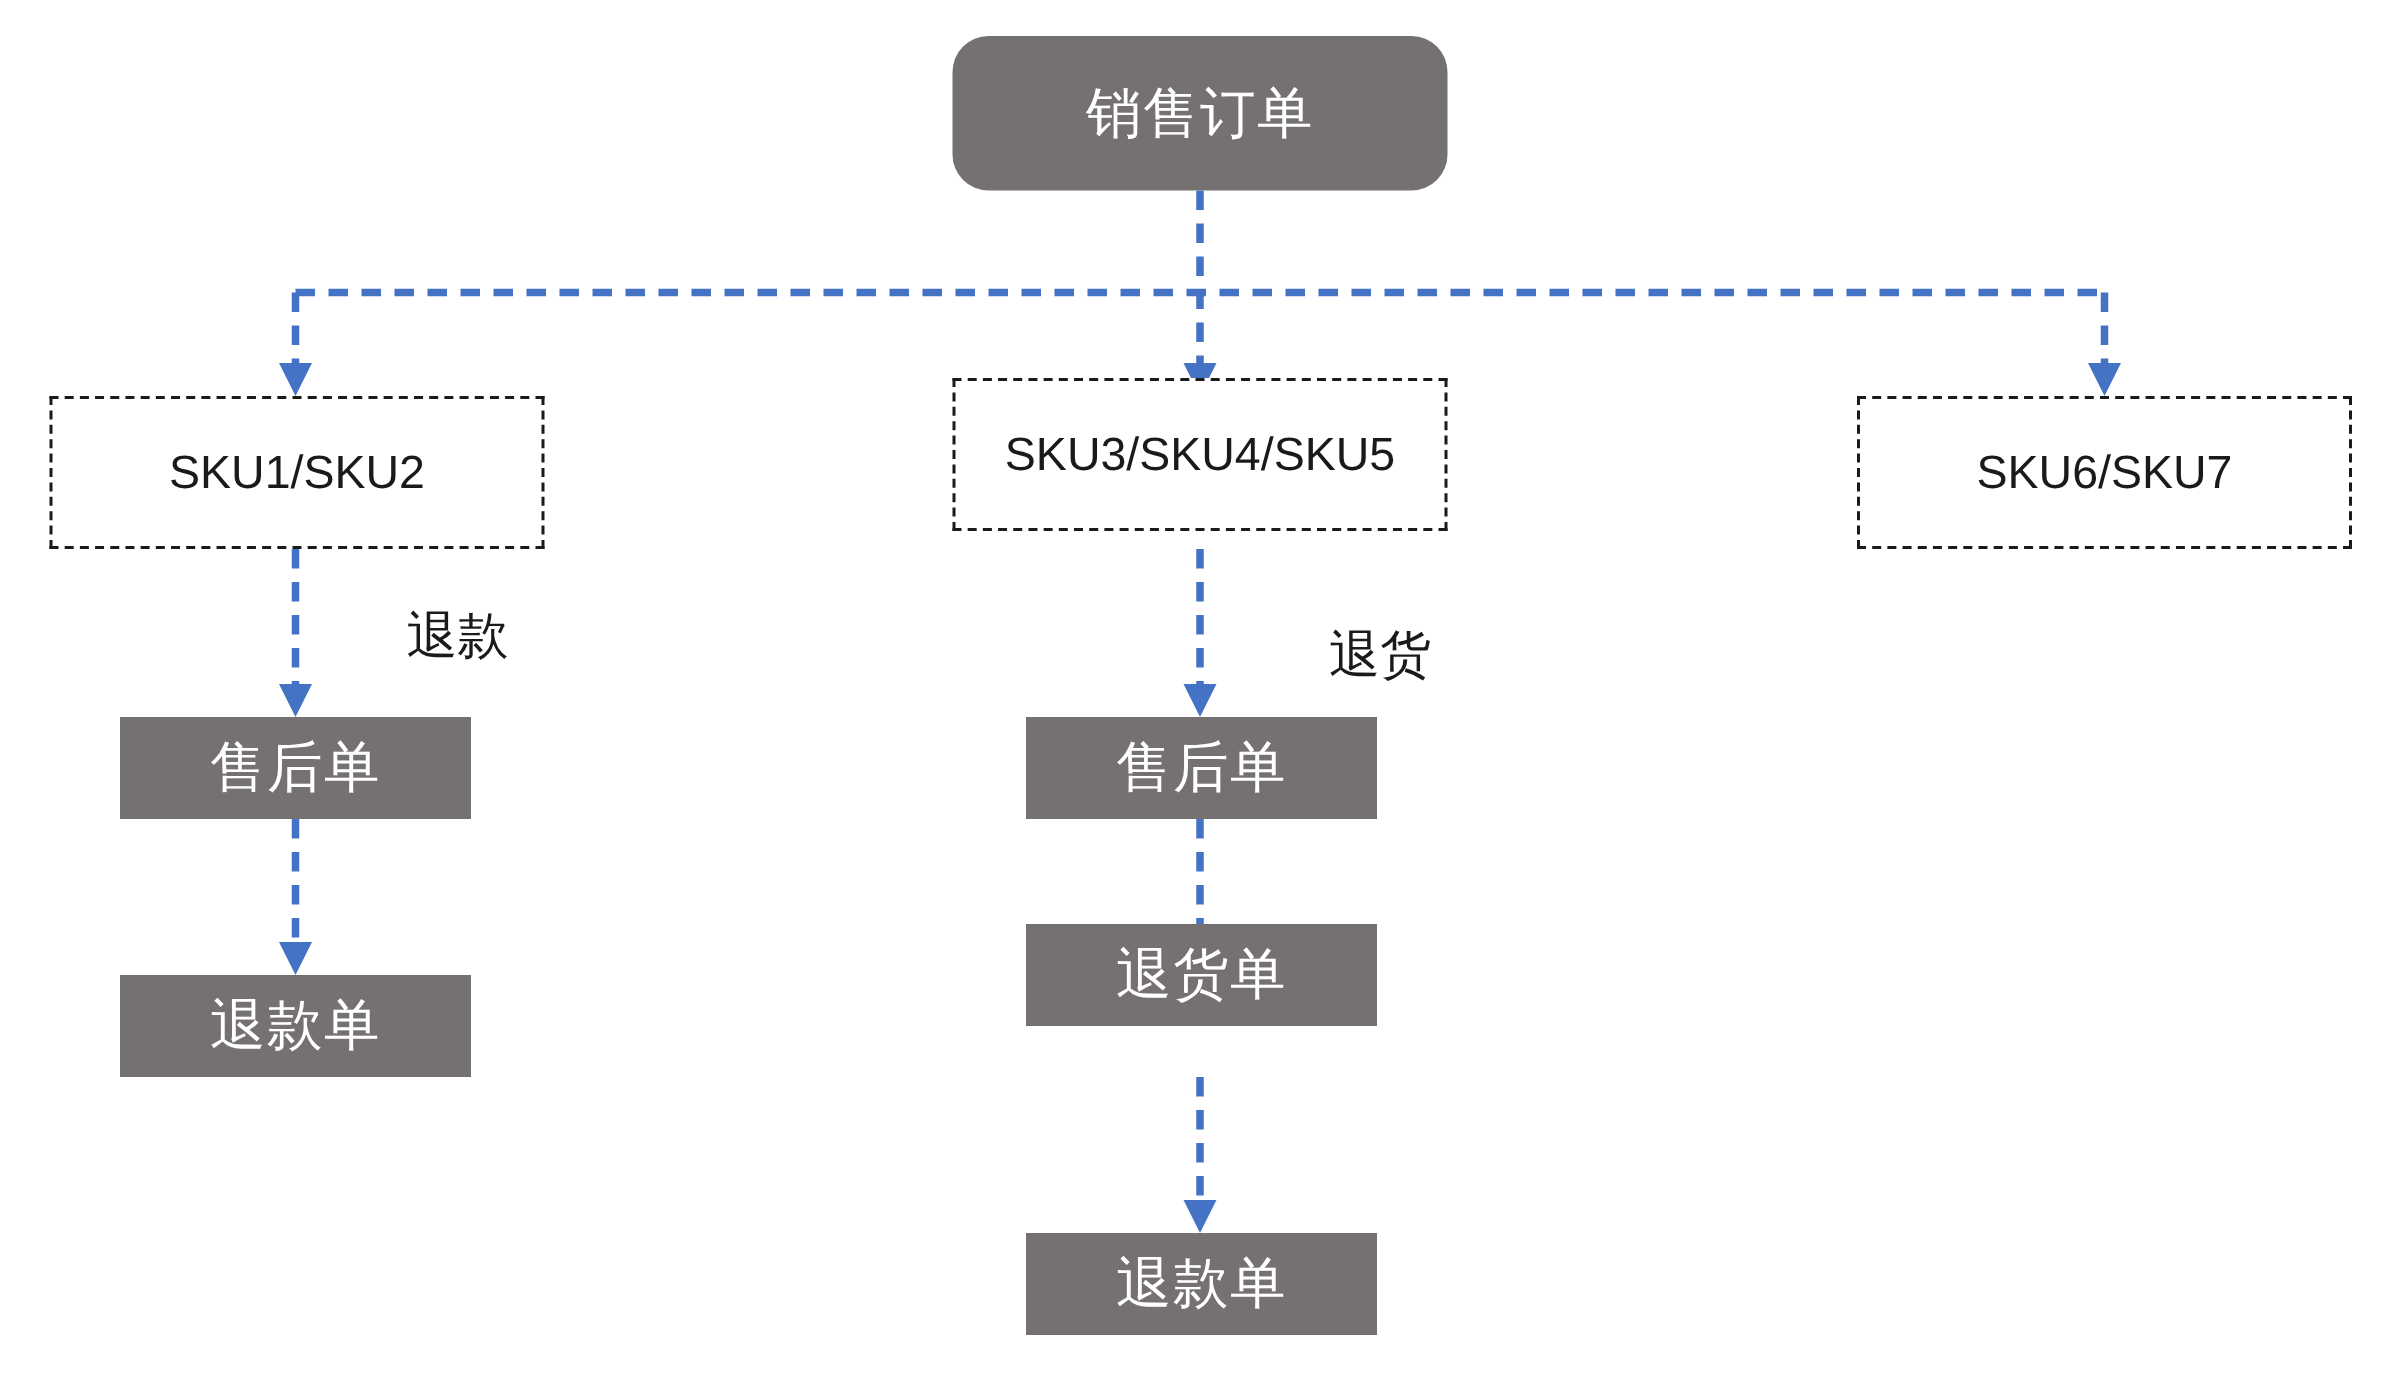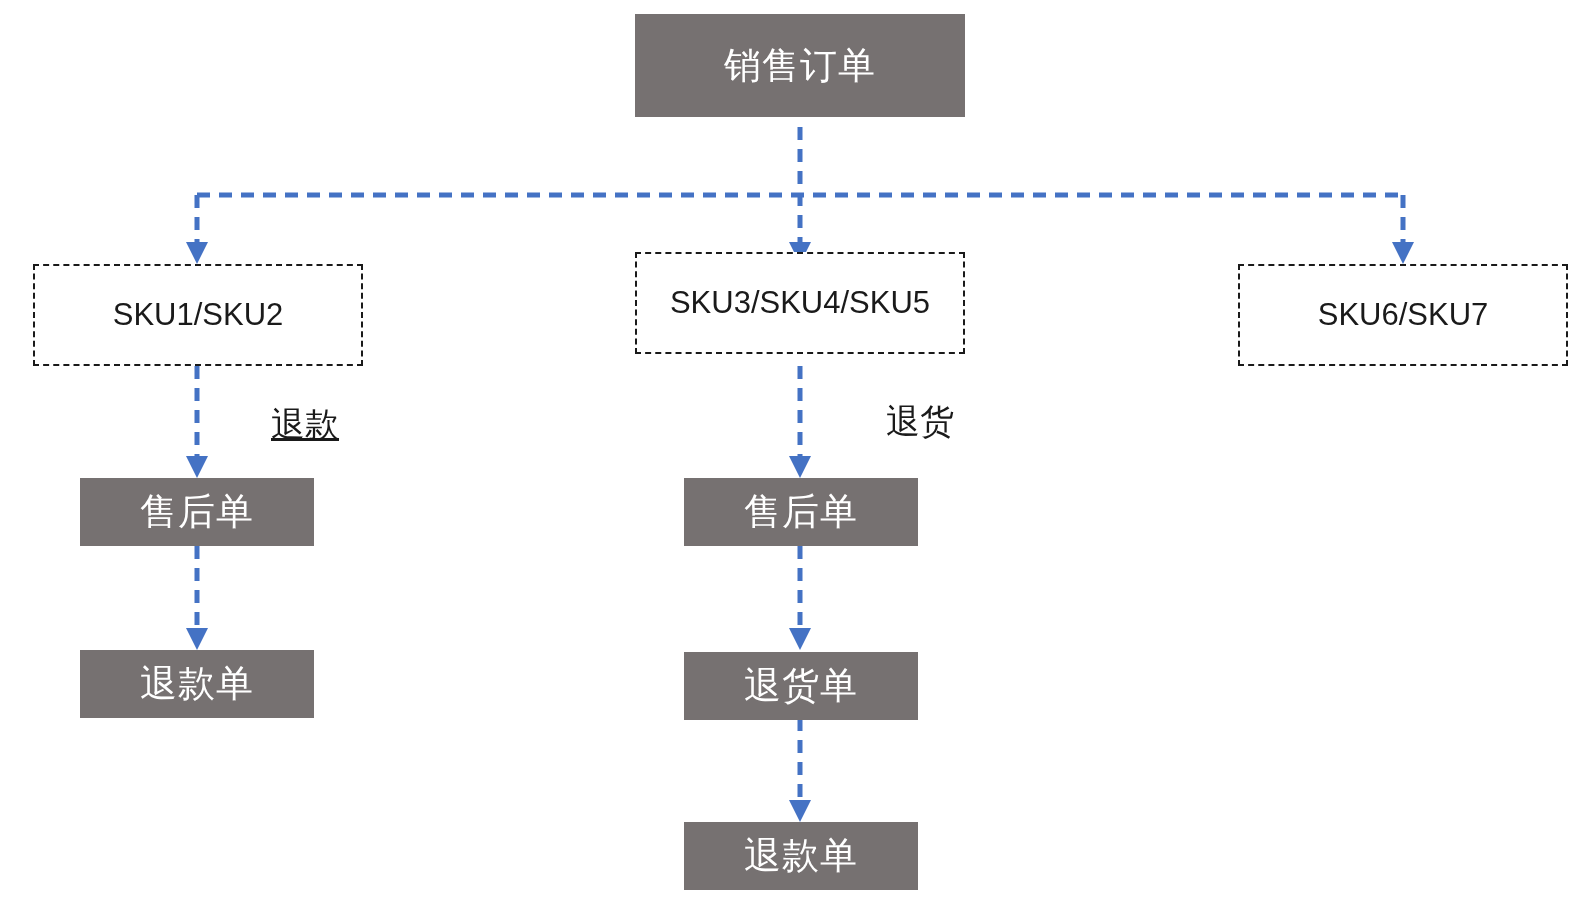--- a/index.html
+++ b/index.html
@@ -46,39 +46,39 @@
     color:var(--box-text);
     font-size:37px;
     letter-spacing:1px;
   }
   .node.dashed{
     background:var(--bg);
     border:2px dashed var(--border-black);
     color:var(--label-text);
     font-size:31px;
   }
-  .title-box{left:635px;top:14px;width:330px;height:103px;}
+  .title-box{left:635px;top:24px;width:330px;height:103px;border-radius:24px;}
   .sku-box-1{left:33px;top:264px;width:330px;height:102px;}
   .sku-box-2{left:635px;top:252px;width:330px;height:102px;}
   .sku-box-3{left:1238px;top:264px;width:330px;height:102px;}
   .small{width:234px;height:68px;font-size:36px;}
   .l-aftersales{left:80px;top:478px;}
   .l-refund{left:80px;top:650px;}
   .m-aftersales{left:684px;top:478px;}
-  .m-return{left:684px;top:652px;text-align:right;}
+  .m-return{left:684px;top:616px;text-align:right;}
   .m-refund{left:684px;top:822px;}
   .edge-label{
     position:absolute;
     color:var(--label-text);
     font-size:34px;
     line-height:1;
     white-space:nowrap;
   }
-  .refund-label{left:271px;top:407px;text-decoration:underline;}
-  .return-label{left:886px;top:404px;}
+  .refund-label{left:271px;top:407px;}
+  .return-label{left:886px;top:420px;}
 </style>
 </head>
 <body>
 
 <div class="canvas">
 
   <svg class="connector-layer" viewBox="0 0 1590 915" xmlns="http://www.w3.org/2000/svg">
     <defs>
       <marker id="arrowhead" markerUnits="userSpaceOnUse" markerWidth="26" markerHeight="24" refX="3" refY="11" orient="auto">
         <path d="M0,0 L22,11 L0,22 Z" fill="#4472C4"></path>

